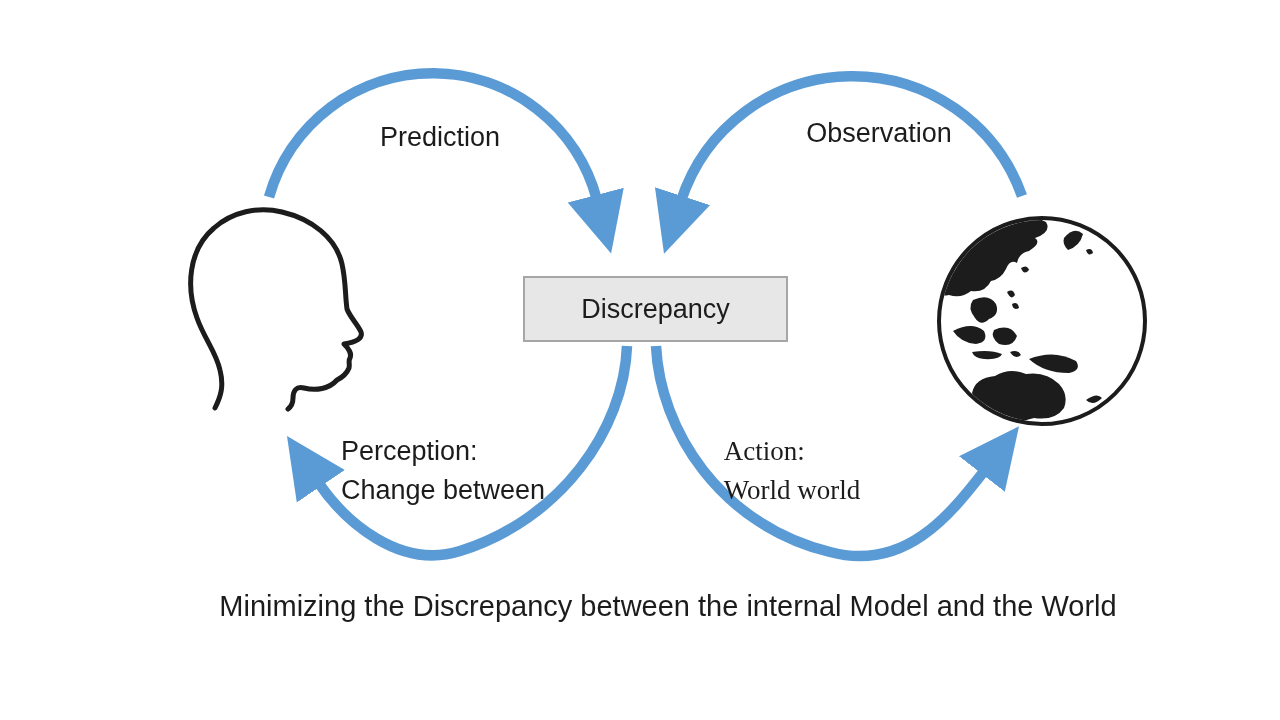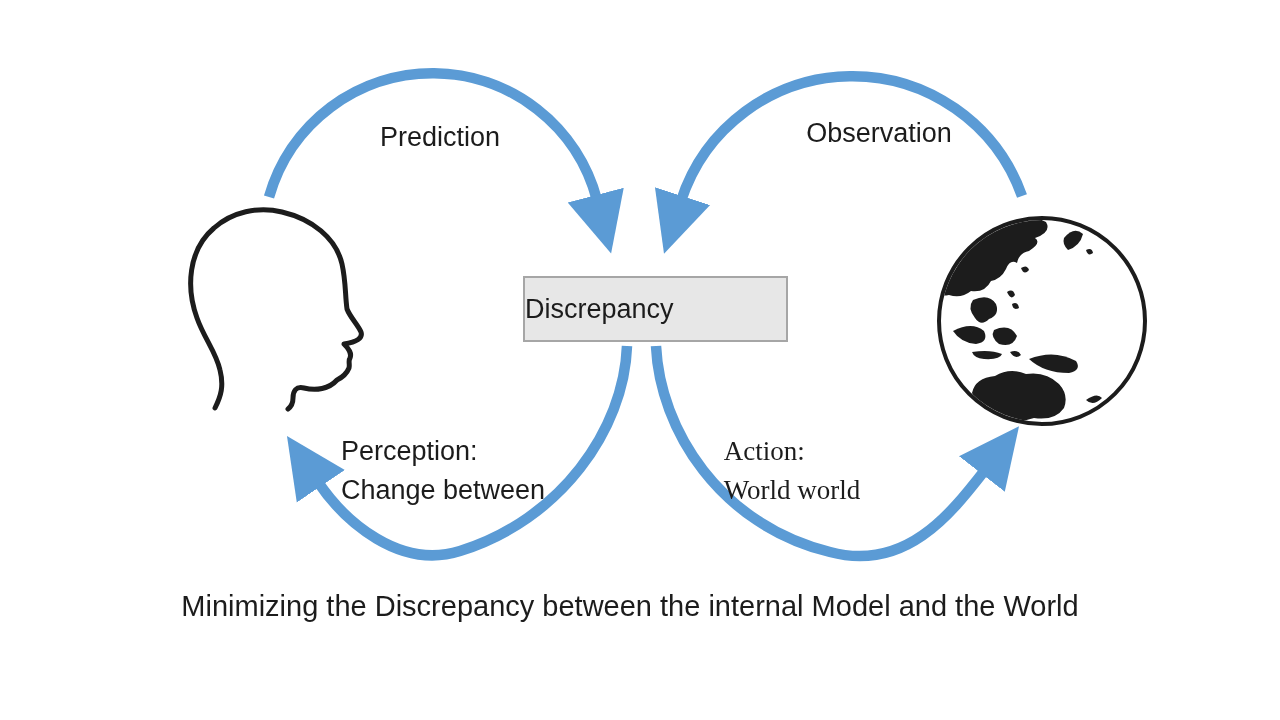--- a/index.html
+++ b/index.html
@@ -49,20 +49,21 @@
     position: absolute;
     left: 523px;
     top: 276px;
     width: 265px;
     height: 66px;
     background: var(--box-fill, #e7e7e7);
     border: 2px solid var(--box-border, #a6a6a6);
     box-sizing: border-box;
     display: flex;
     align-items: center;
+    justify-content: center;
     font-size: 27px;
     color: var(--ink, #1c1c1c);
   }
   .lbl {
     position: absolute;
     transform: translateX(-50%);
     white-space: nowrap;
     font-size: 27px;
     color: var(--ink, #1c1c1c);
     text-align: right;
@@ -72,21 +73,21 @@
     position: absolute;
     transform: translateX(-50%);
     font-size: 27px;
     color: var(--ink, #1c1c1c);
     text-align: left;
     line-height: 39px;
     white-space: nowrap;
   }
   .caption {
     position: absolute;
-    left: 630px;
+    left: 668px;
     top: 590px;
     transform: translateX(-50%);
     white-space: nowrap;
     font-size: 29px;
     color: var(--ink, #1c1c1c);
   }
 </style>
 </head>
 <body>
 

